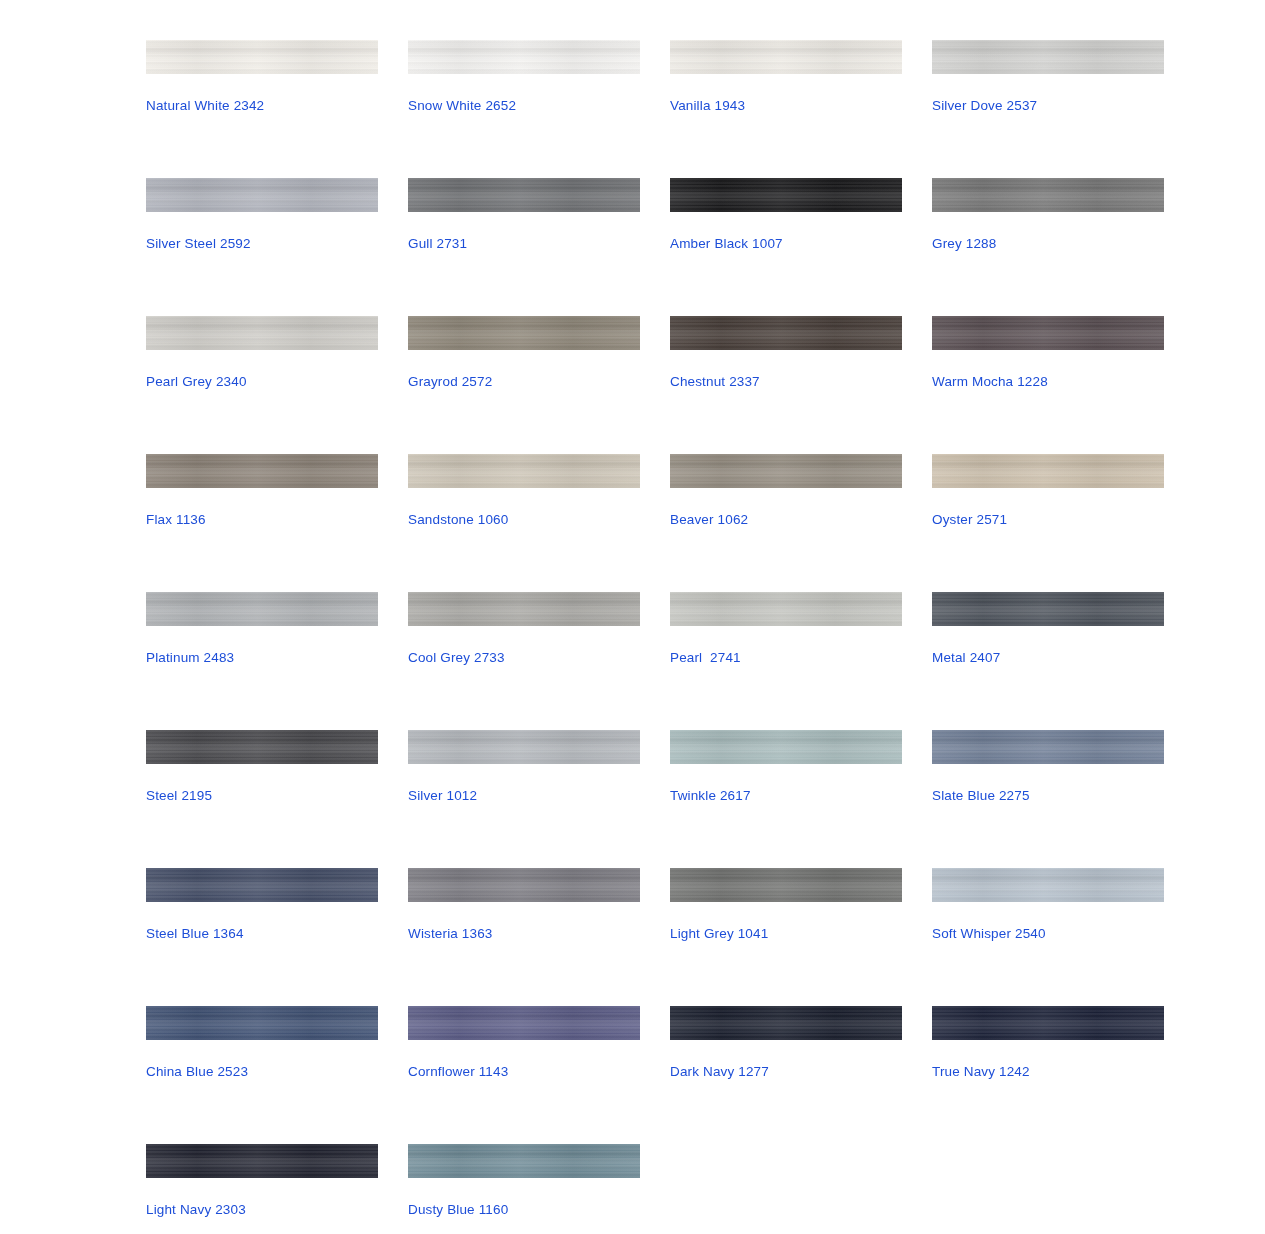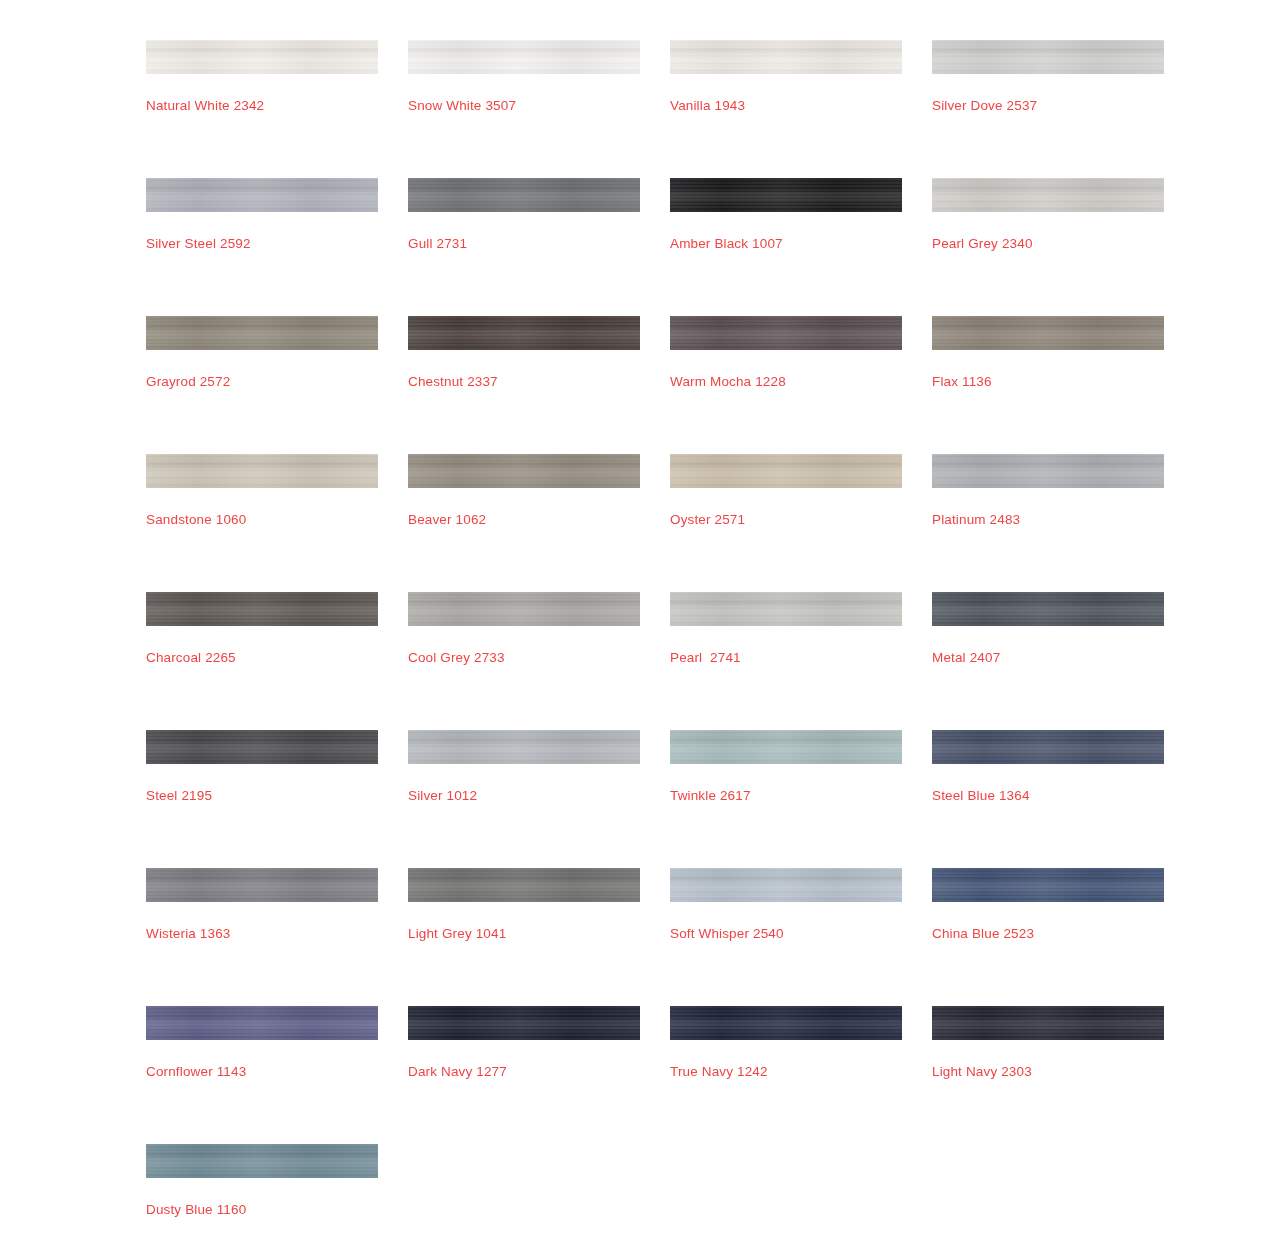--- a/index.html
+++ b/index.html
@@ -88,38 +88,38 @@
       );
     pointer-events: none;
   }
 
   .swatch-label {
     position: absolute;
     left: 0;
     top: 58px;
     font-size: 13.5px;
     line-height: 16px;
-    color: #ef4444;
+    color: #1d4ed8;
     letter-spacing: 0.15px;
     white-space: pre;
     text-align: right;
   }
 </style>
 </head>
 <body>
 
 <div id="swatch-catalog">
   <div class="swatch-grid">
       <div class="swatch-cell">
         <div class="swatch-chip" style="background-color: rgb(242, 239, 233);"></div>
         <div class="swatch-label">Natural White 2342</div>
       </div>
       <div class="swatch-cell">
         <div class="swatch-chip" style="background-color: rgb(244, 243, 241);"></div>
-        <div class="swatch-label">Snow White 3507</div>
+        <div class="swatch-label">Snow White 2652</div>
       </div>
       <div class="swatch-cell">
         <div class="swatch-chip" style="background-color: rgb(239, 236, 230);"></div>
         <div class="swatch-label">Vanilla 1943</div>
       </div>
       <div class="swatch-cell">
         <div class="swatch-chip" style="background-color: rgb(210, 210, 208);"></div>
         <div class="swatch-label">Silver Dove 2537</div>
       </div>
       <div class="swatch-cell">
@@ -128,20 +128,24 @@
       </div>
       <div class="swatch-cell">
         <div class="swatch-chip" style="background-color: rgb(110, 112, 115);"></div>
         <div class="swatch-label">Gull 2731</div>
       </div>
       <div class="swatch-cell">
         <div class="swatch-chip" style="background-color: rgb(23, 23, 25);"></div>
         <div class="swatch-label">Amber Black 1007</div>
       </div>
       <div class="swatch-cell">
+        <div class="swatch-chip" style="background-color: rgb(118, 118, 118);"></div>
+        <div class="swatch-label">Grey 1288</div>
+      </div>
+      <div class="swatch-cell">
         <div class="swatch-chip" style="background-color: rgb(207, 205, 200);"></div>
         <div class="swatch-label">Pearl Grey 2340</div>
       </div>
       <div class="swatch-cell">
         <div class="swatch-chip" style="background-color: rgb(141, 133, 119);"></div>
         <div class="swatch-label">Grayrod 2572</div>
       </div>
       <div class="swatch-cell">
         <div class="swatch-chip" style="background-color: rgb(69, 59, 54);"></div>
         <div class="swatch-label">Chestnut 2337</div>
@@ -164,24 +168,20 @@
       </div>
       <div class="swatch-cell">
         <div class="swatch-chip" style="background-color: rgb(205, 192, 172);"></div>
         <div class="swatch-label">Oyster 2571</div>
       </div>
       <div class="swatch-cell">
         <div class="swatch-chip" style="background-color: rgb(174, 177, 180);"></div>
         <div class="swatch-label">Platinum 2483</div>
       </div>
       <div class="swatch-cell">
-        <div class="swatch-chip" style="background-color: rgb(90, 84, 80);"></div>
-        <div class="swatch-label">Charcoal 2265</div>
-      </div>
-      <div class="swatch-cell">
         <div class="swatch-chip" style="background-color: rgb(169, 168, 164);"></div>
         <div class="swatch-label">Cool Grey 2733</div>
       </div>
       <div class="swatch-cell">
         <div class="swatch-chip" style="background-color: rgb(196, 197, 192);"></div>
         <div class="swatch-label">Pearl  2741</div>
       </div>
       <div class="swatch-cell">
         <div class="swatch-chip" style="background-color: rgb(74, 80, 89);"></div>
         <div class="swatch-label">Metal 2407</div>
@@ -192,20 +192,24 @@
       </div>
       <div class="swatch-cell">
         <div class="swatch-chip" style="background-color: rgb(180, 184, 189);"></div>
         <div class="swatch-label">Silver 1012</div>
       </div>
       <div class="swatch-cell">
         <div class="swatch-chip" style="background-color: rgb(168, 188, 189);"></div>
         <div class="swatch-label">Twinkle 2617</div>
       </div>
       <div class="swatch-cell">
+        <div class="swatch-chip" style="background-color: rgb(110, 125, 150);"></div>
+        <div class="swatch-label">Slate Blue 2275</div>
+      </div>
+      <div class="swatch-cell">
         <div class="swatch-chip" style="background-color: rgb(66, 76, 102);"></div>
         <div class="swatch-label">Steel Blue 1364</div>
       </div>
       <div class="swatch-cell">
         <div class="swatch-chip" style="background-color: rgb(124, 123, 130);"></div>
         <div class="swatch-label">Wisteria 1363</div>
       </div>
       <div class="swatch-cell">
         <div class="swatch-chip" style="background-color: rgb(112, 113, 111);"></div>
         <div class="swatch-label">Light Grey 1041</div>

